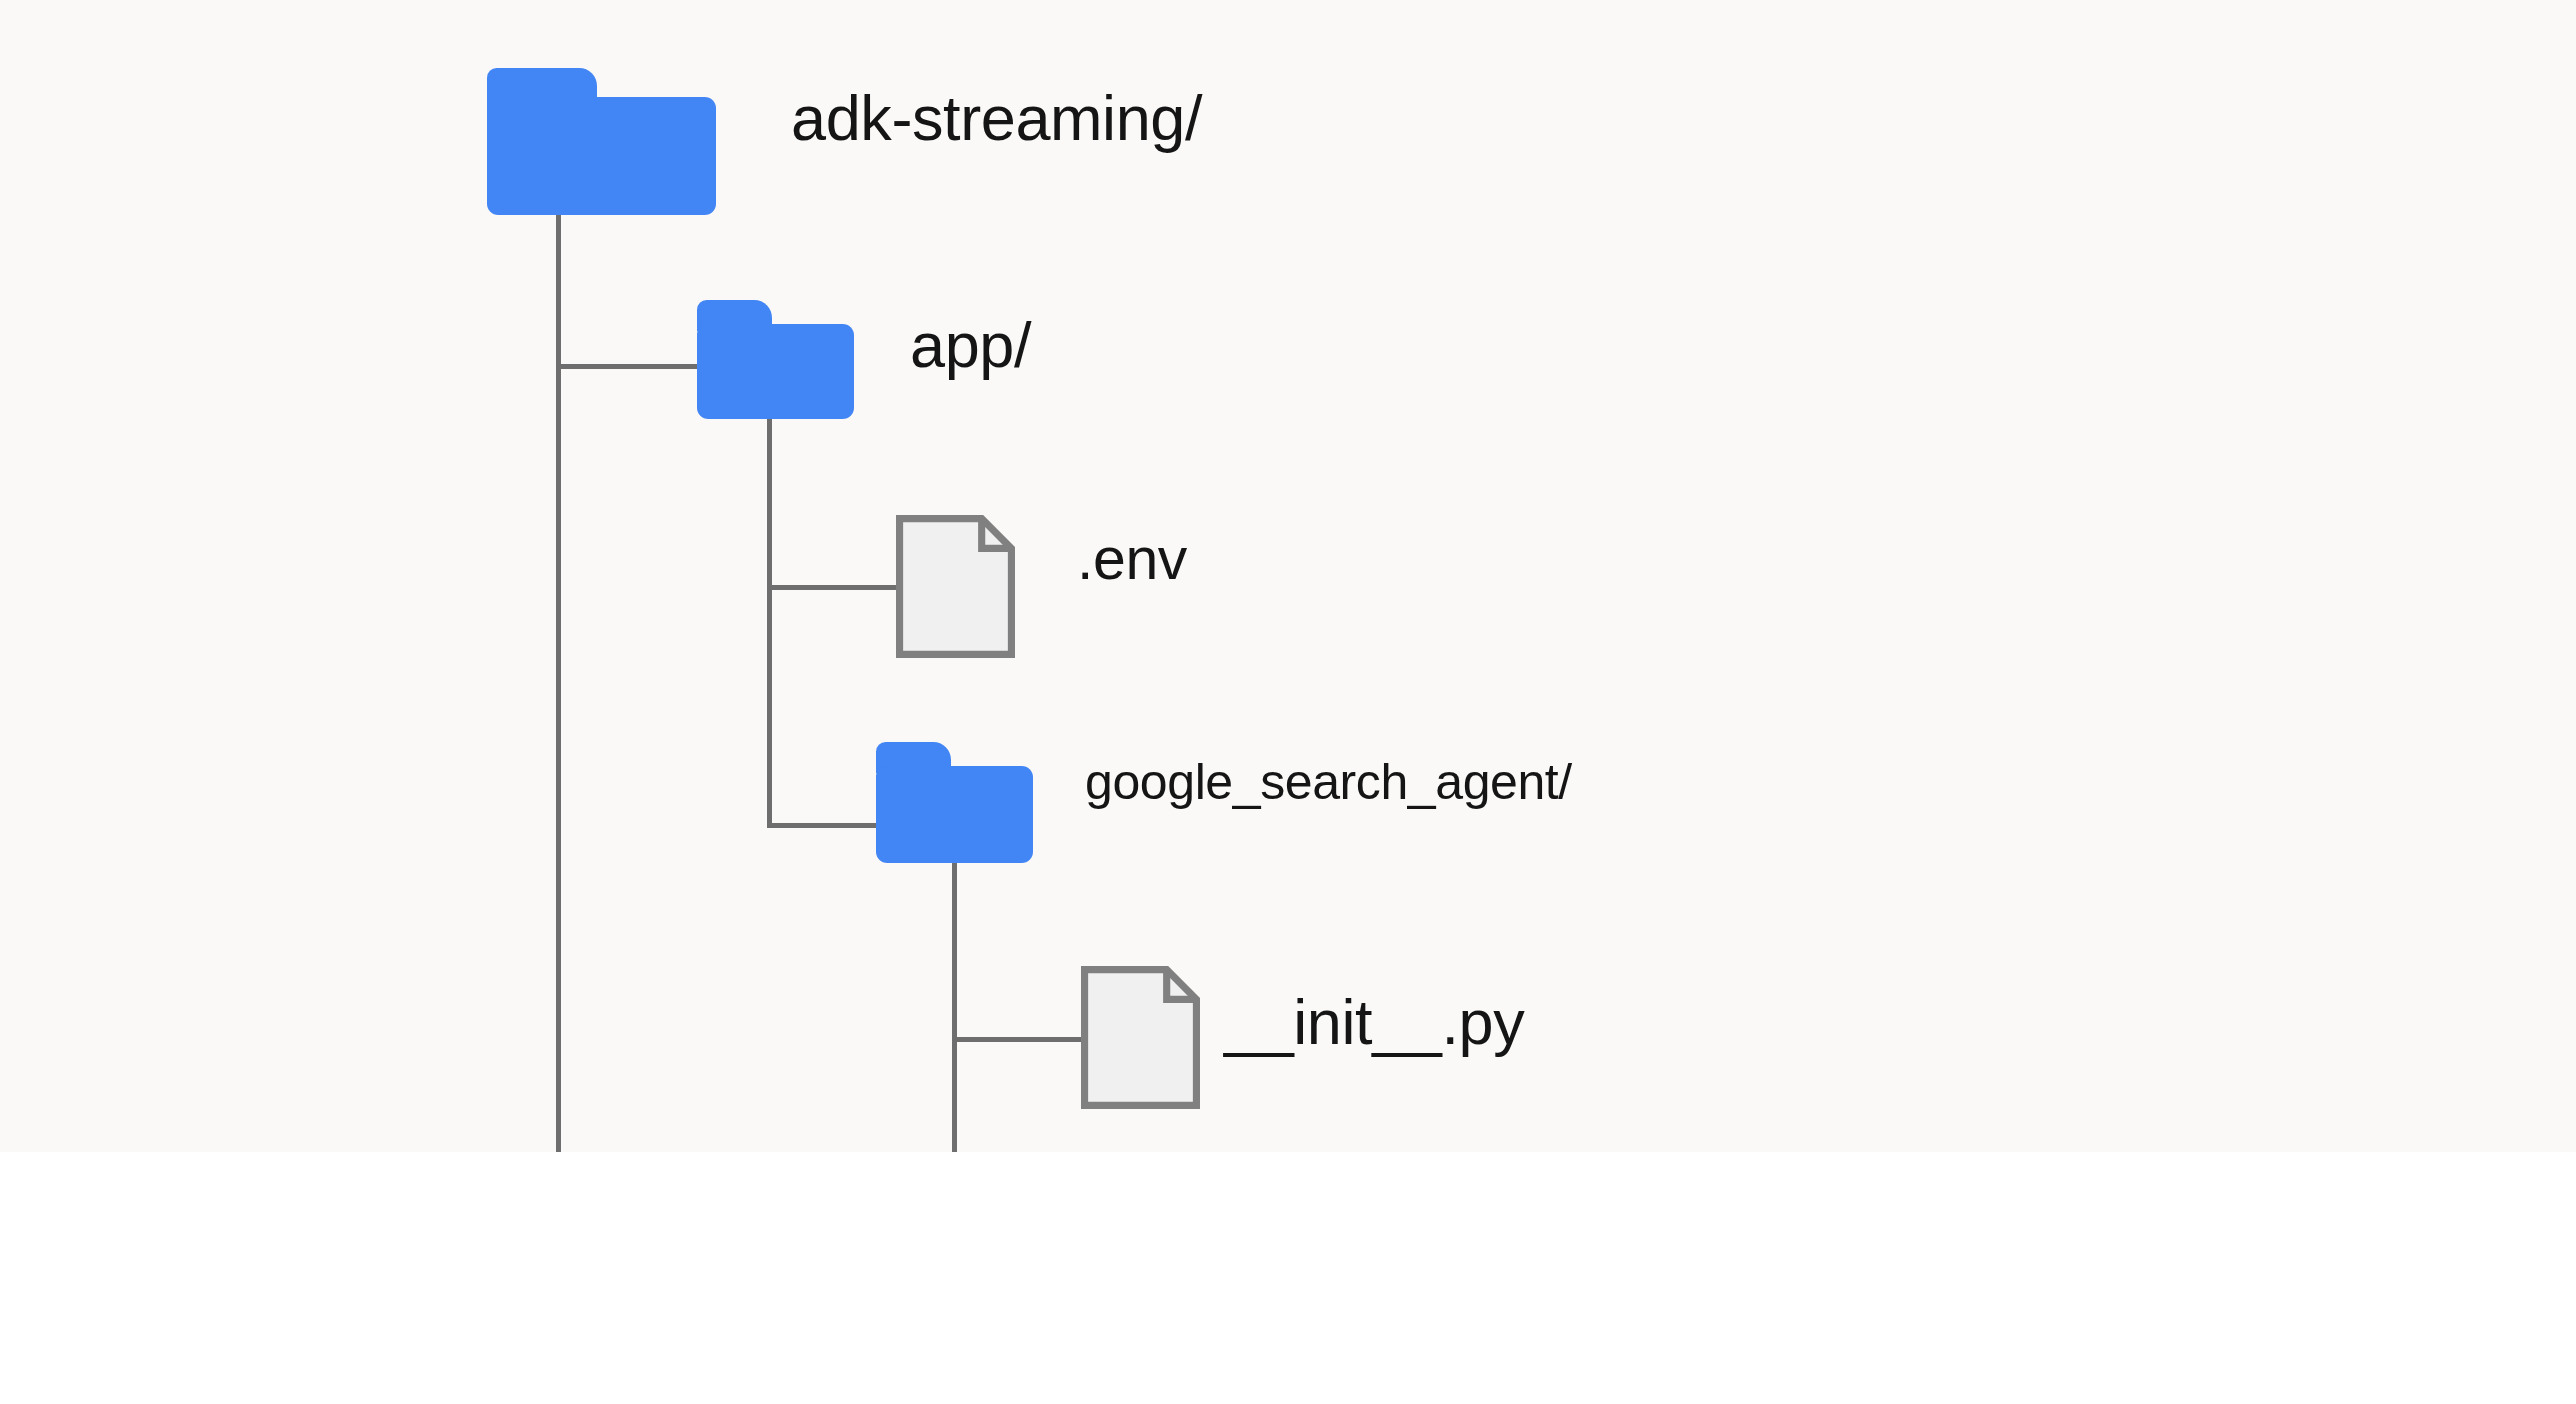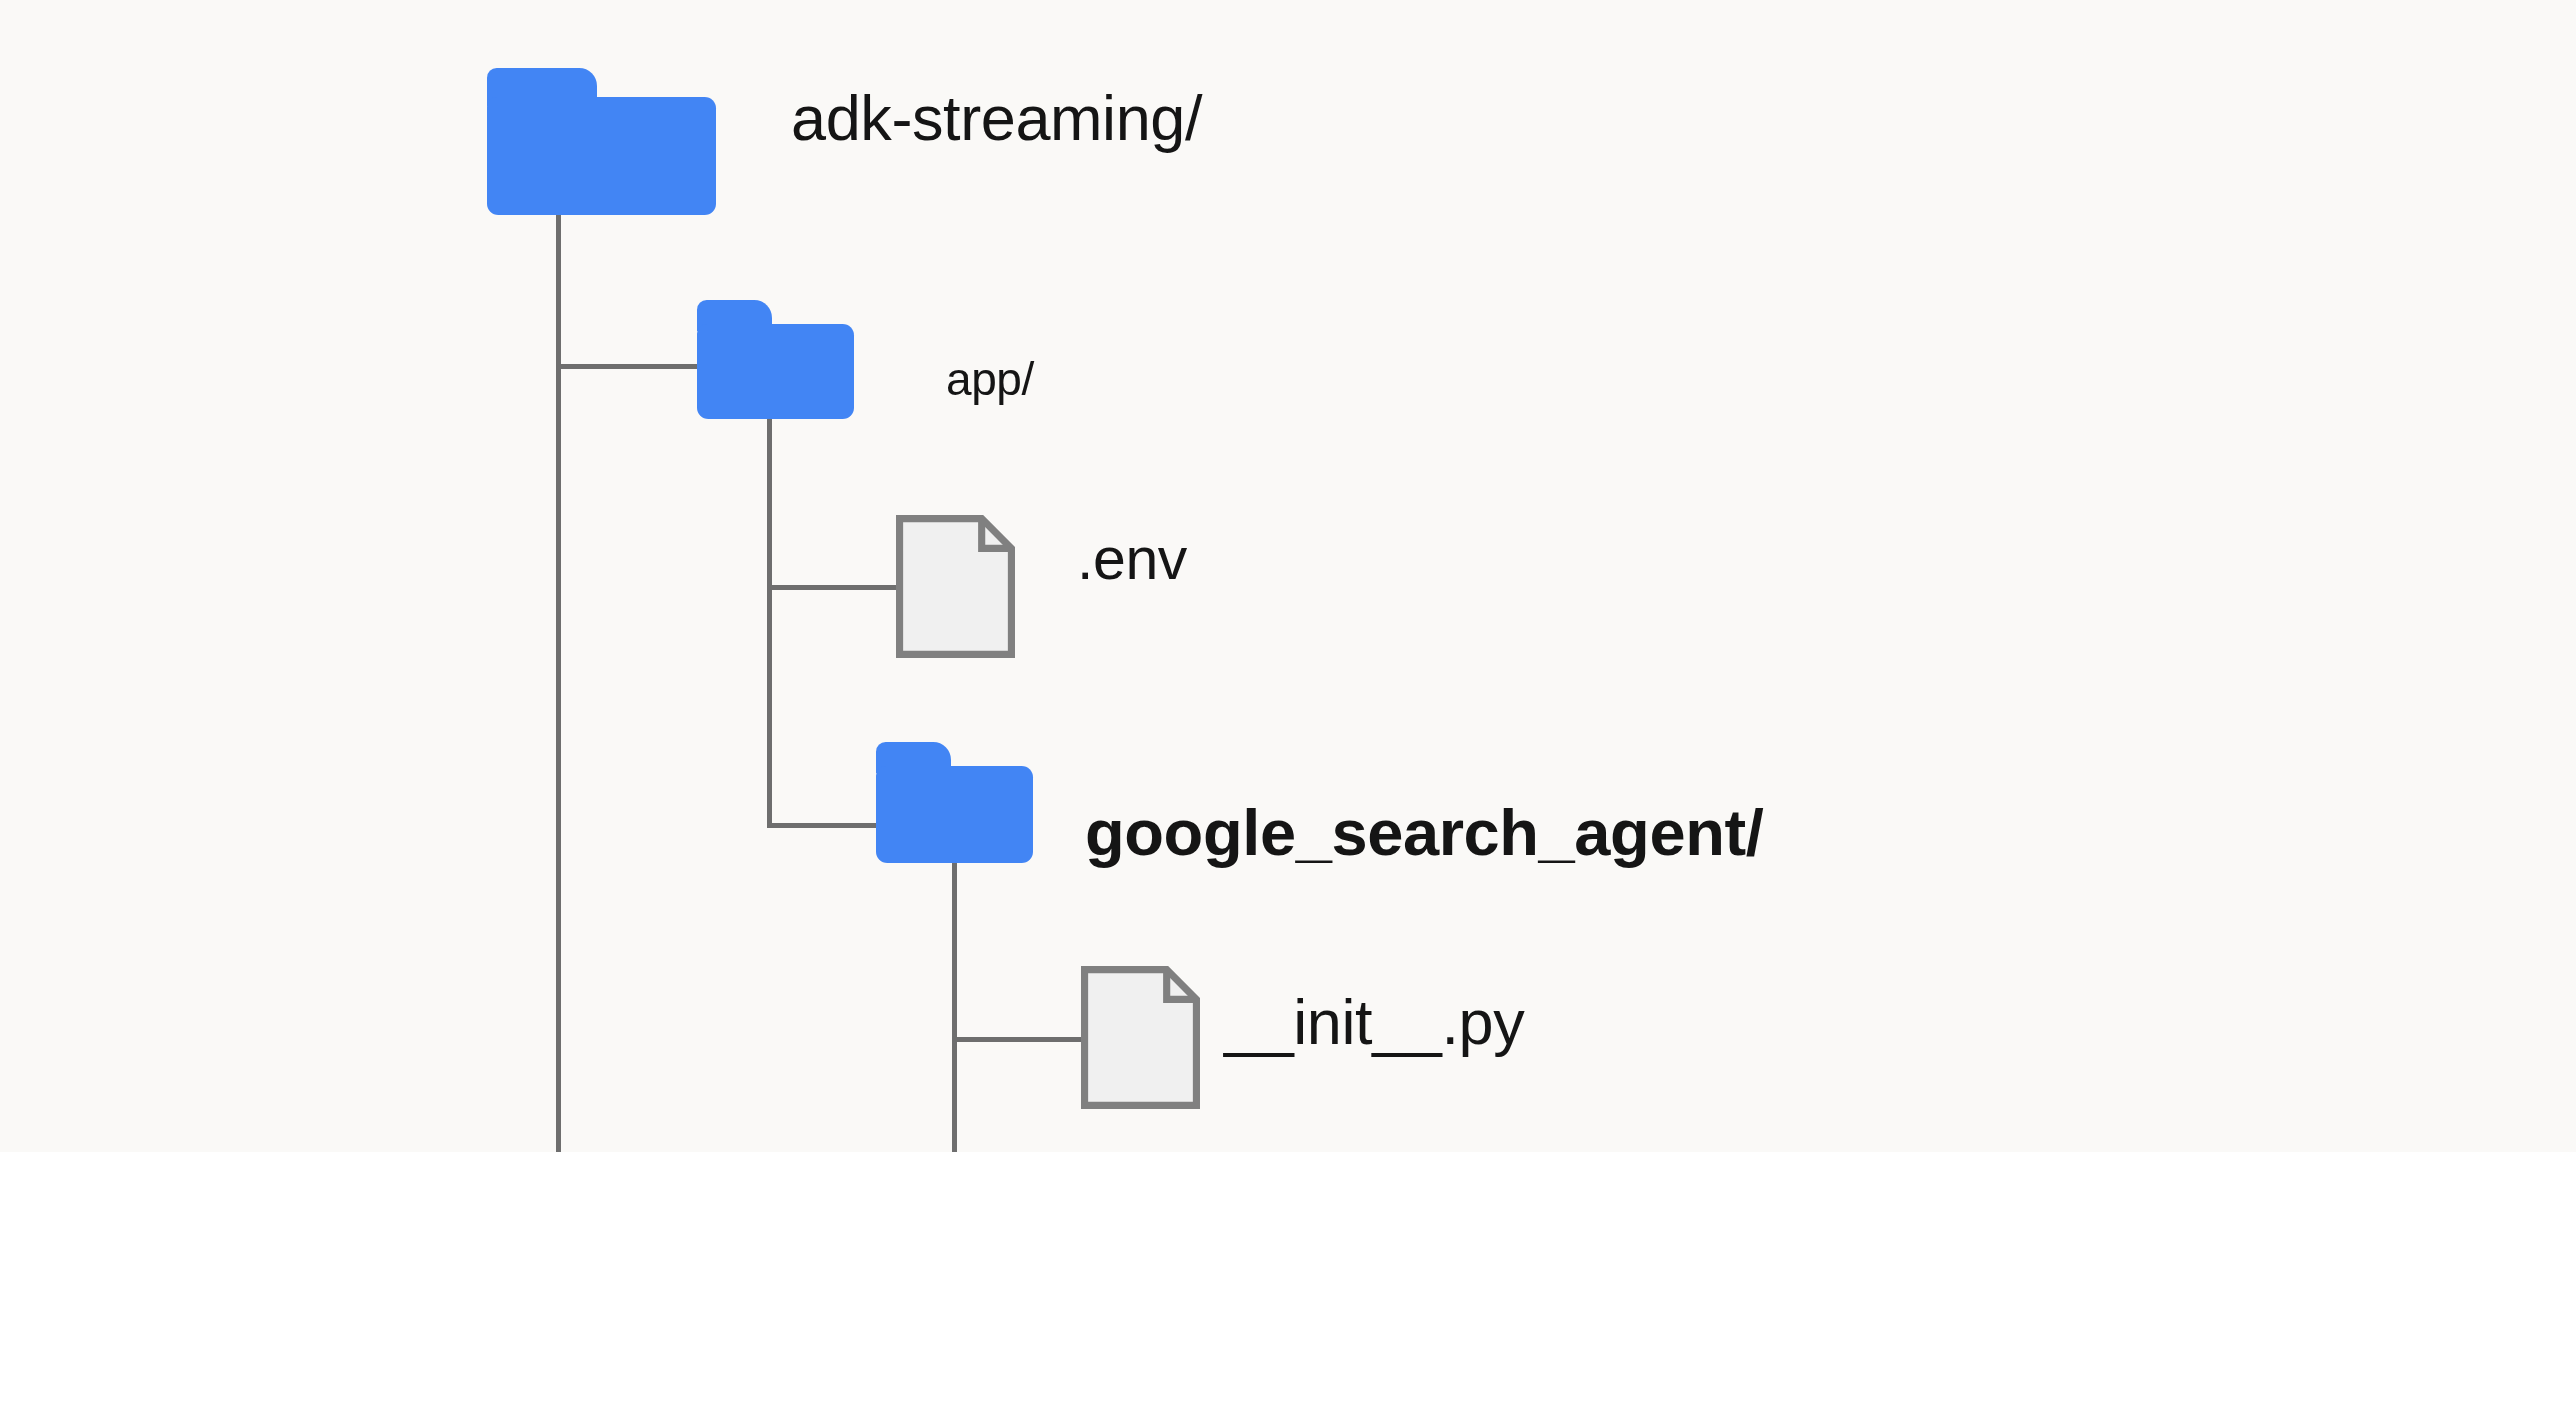--- a/index.html
+++ b/index.html
@@ -62,27 +62,27 @@
     white-space: nowrap;
     letter-spacing: -0.4px;
     line-height: 1;
   }
 
   
   #node-root-icon   { left: 487px;  top: 68px;   width: 229px; height: 147px; }
   #node-root-label  { left: 791px;  top: 87px;  font-size: 63px; }
 
   #node-app-icon    { left: 697px;  top: 300px;  width: 157px; height: 119px; }
-  #node-app-label   { left: 946px; top: 314px;  font-size: 46px; margin-top: 42px; }
+  #node-app-label   { left: 910px; top: 314px;  font-size: 63px; }
 
   #node-env-icon    { left: 896px; top: 515px;  width: 119px; height: 143px; }
   #node-env-label   { left: 1077px; top: 530px;  font-size: 59px; }
 
   #node-gsa-icon    { left: 876px; top: 742px;  width: 157px; height: 121px; }
-  #node-gsa-label   { left: 1085px; top: 800px;  font-size: 65px; font-weight: bold; }
+  #node-gsa-label   { left: 1085px; top: 757px;  font-size: 50px; }
 
   #node-init-icon   { left: 1081px; top: 966px; width: 119px; height: 143px; }
   #node-init-label  { left: 1224px; top: 982px; font-size: 63px; margin-top: 9px; }
 
   #node-agent-icon  { left: 1081px; top: 1190px; width: 119px; height: 143px; }
   #node-agent-label { left: 1224px; top: 1206px; font-size: 63px; }
 
   
   #conn-root-spine     { left: 556px;  top: 213px;  height: 1191px; }
   #conn-root-to-app    { left: 556px;  top: 364px;  width: 145px; }

